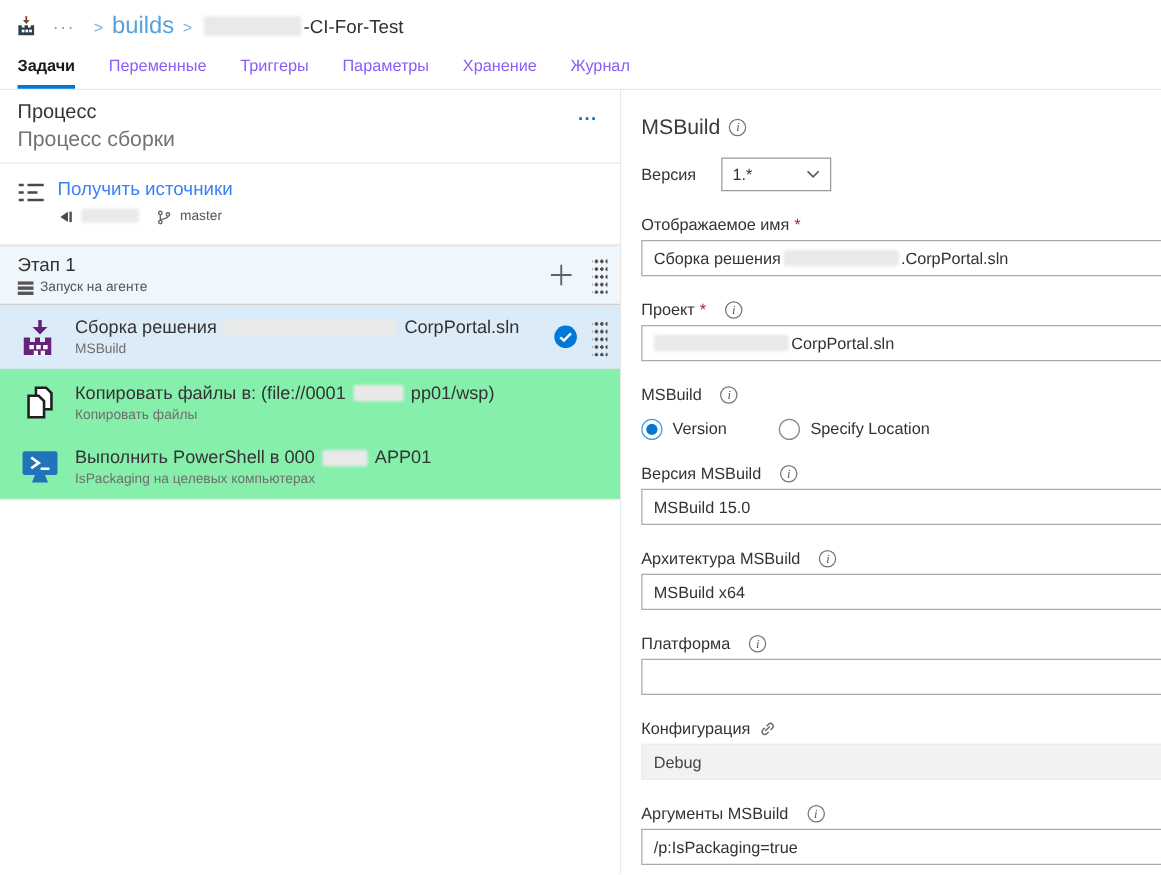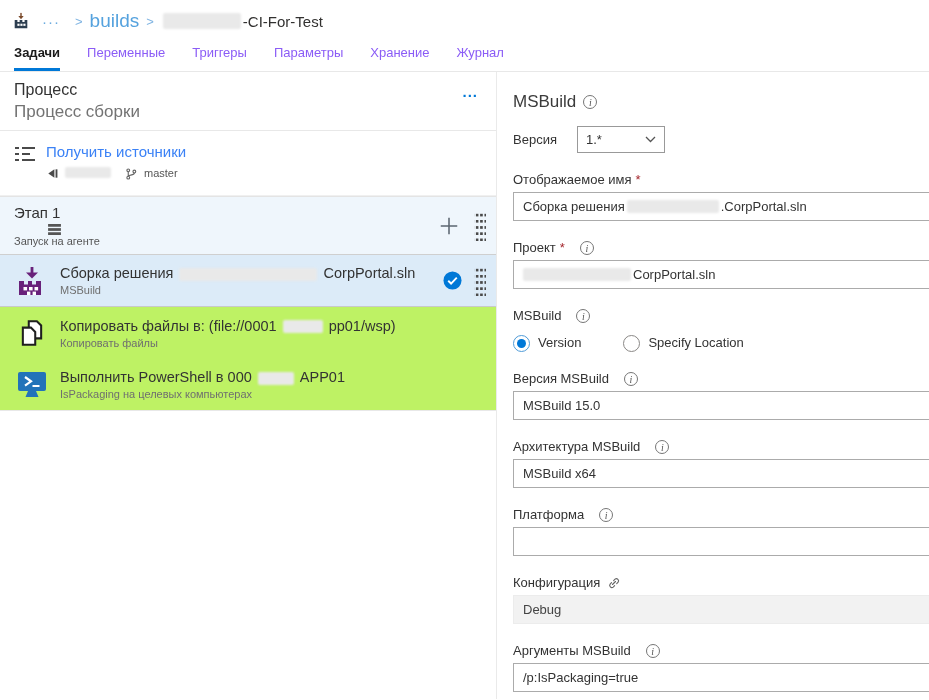--- a/index.html
+++ b/index.html
@@ -39,29 +39,29 @@
   .getsrc-row{display:flex;align-items:flex-start;}
   .getsrc-icon{width:22px;height:18px;margin:2px 10px 0 0;flex:0 0 auto;}
   .getsrc-title{font-size:15px;color:#3b82f6;}
   .getsrc-meta{display:flex;margin:4px 0 0 32px;font-size:11px;color:#555;}
   .getsrc-meta svg{margin-right:4px;}
   .branch-name{margin-left:2px;}
 
   .phase{background:#eff6fc;border-top:1px solid #e4e4e4;border-bottom:1px solid #cfcfcf;
     display:flex;align-items:center;justify-content:space-between;padding:7px 10px 7px 14px;cursor:pointer;}
   .phase-title{font-size:15px;color:#333;}
-  .phase-meta{display:flex;align-items:center;font-size:11px;color:#555;margin-top:3px;flex-direction:column;}
+  .phase-meta{display:flex;align-items:center;font-size:11px;color:#555;margin-top:3px;}
   .phase-meta svg{margin-right:5px;}
   .phase-actions{display:flex;align-items:center;}
   .add-btn{width:22px;height:22px;margin-right:14px;cursor:pointer;}
   .grip{width:12px;height:30px;cursor:grab;
     background-image:radial-gradient(#4a4a4a 1.1px,transparent 1.2px);
     background-size:4.3px 6.2px;background-position:1px 1px;}
 
-  .task{display:flex;align-items:center;padding:8px 10px 8px 14px;background:#bef264;cursor:pointer;min-height:52px;}
+  .task{display:flex;align-items:center;padding:8px 10px 8px 14px;background:#86efac;cursor:pointer;min-height:52px;}
   .task.selected{background:#dcebf8;border-bottom:1px solid #c9c9c9;}
   .task-icon{width:36px;flex:0 0 36px;margin-right:10px;display:flex;justify-content:center;}
   .task-text{flex:1;min-width:0;}
   .task-title{font-size:14.5px;color:#333;white-space:nowrap;}
   .task-sub{font-size:11px;color:#6f6f6f;margin-top:3px;}
   .task-actions{display:flex;align-items:center;}
   .check-circle{width:19px;height:19px;margin-right:12px;}
   .tasklist-end{border-bottom:1px solid #e8e8e8;}
 
   

